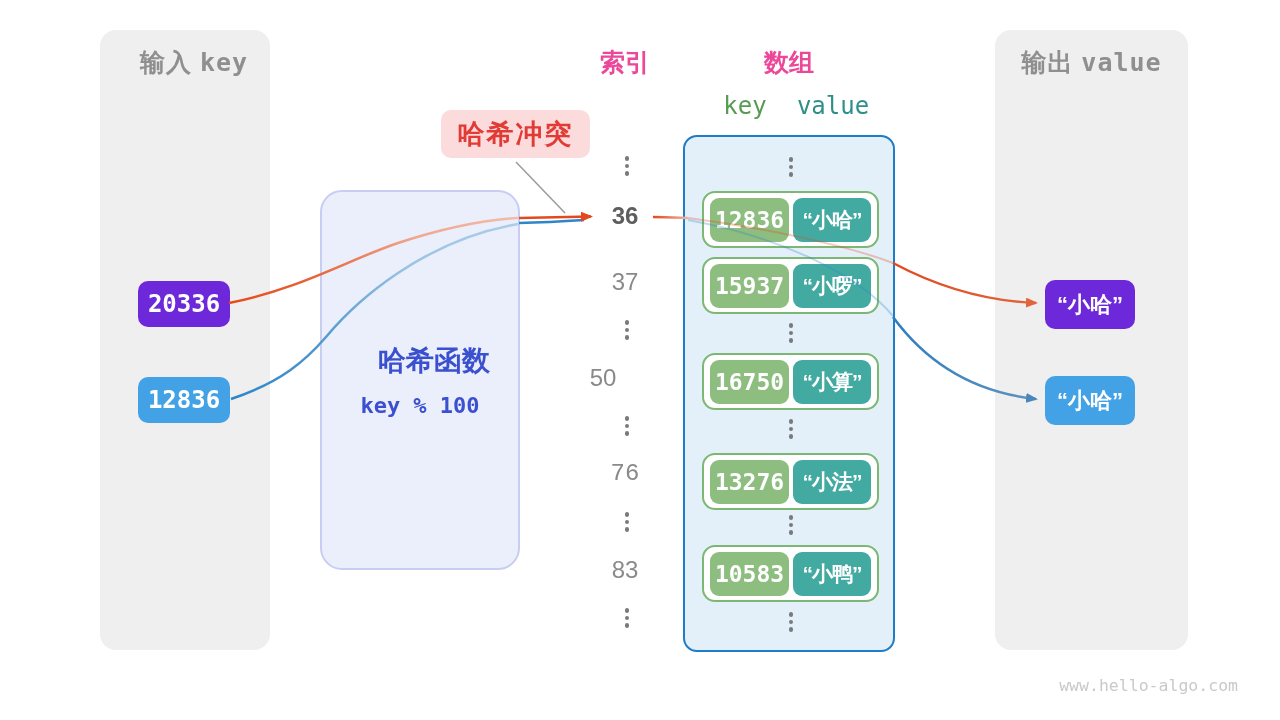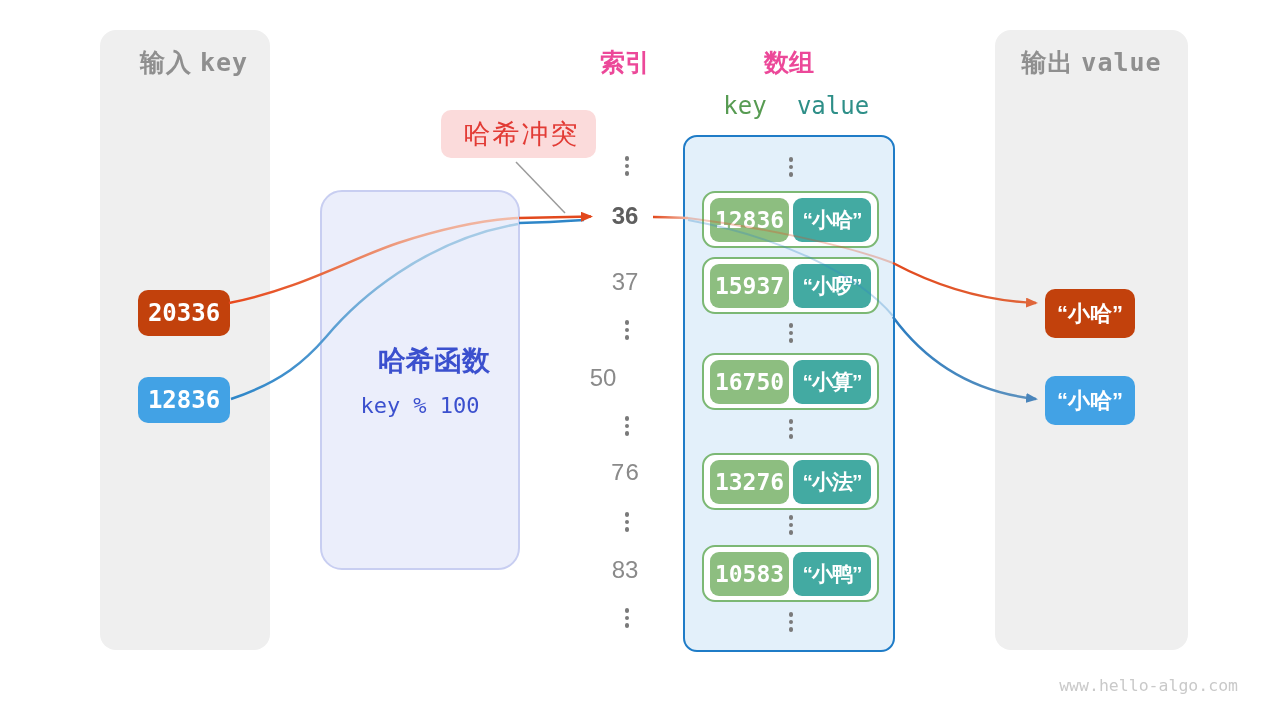--- a/index.html
+++ b/index.html
@@ -7,27 +7,27 @@
     position:relative;width:1280px;height:720px;background:#ffffff;
     font-family:"Liberation Sans","DejaVu Sans",sans-serif;overflow:hidden;
   }
   .mono{font-family:"DejaVu Sans Mono","Liberation Mono",monospace;}
   .abs{position:absolute;}
   .panel{background:#EFEFEF;border-radius:16px;}
   .panel-title{font-size:25px;font-weight:bold;color:#8F8F8F;text-align:center;letter-spacing:1px;}
   .col-title{font-size:25px;font-weight:bold;color:#ec4899;text-align:center;}
   .chip{display:flex;align-items:center;justify-content:center;color:#fff;border-radius:10px;
         font-size:24px;font-weight:bold;}
-  .chip.orange{background:#c2410c;margin-top:9px;}
+  .chip.orange{background:#6d28d9;}
   .chip.blue{background:#42A2E5;}
   .hash-box{background:#EBEEFB;border:2px solid #C8CEF1;border-radius:22px;}
   .hash-name{width:100%;text-align:center;font-size:28px;font-weight:bold;color:#3B50CE;}
-  .hash-formula{width:100%;text-align:center;font-size:22px;font-weight:400;color:#3B50CE;}
+  .hash-formula{width:100%;text-align:center;font-size:22px;font-weight:700;color:#3B50CE;}
   .collision{background:#FBDBDB;border-radius:10px;display:flex;align-items:center;justify-content:center;
-             font-size:27px;font-weight:normal;color:#E23B35;letter-spacing:2px;padding-left:6px;}
+             font-size:27px;font-weight:bold;color:#E23B35;letter-spacing:2px;}
   .idx{width:54px;text-align:center;font-size:24px;color:#8A8A8A;}
   .idx.hl{font-weight:bold;color:#5E5E5E;}
   .vdots{display:flex;flex-direction:column;align-items:center;gap:3px;width:10px;}
   .vdots i{width:4.5px;height:4.5px;border-radius:50%;background:#7A7A7A;display:block;}
   .array-box{background:#E3F0FA;border:2.5px solid #1F7CC7;border-radius:14px;}
   .kv-head{font-size:24px;font-weight:500;text-align:center;}
   .kv-head.k{color:#579B52;}
   .kv-head.v{color:#2E8F88;}
   .bucket{position:absolute;left:17px;width:177px;height:57px;background:#fff;border:2px solid #7CB874;
           border-radius:13px;box-sizing:border-box;display:flex;align-items:center;gap:4px;padding:0 6px;}

